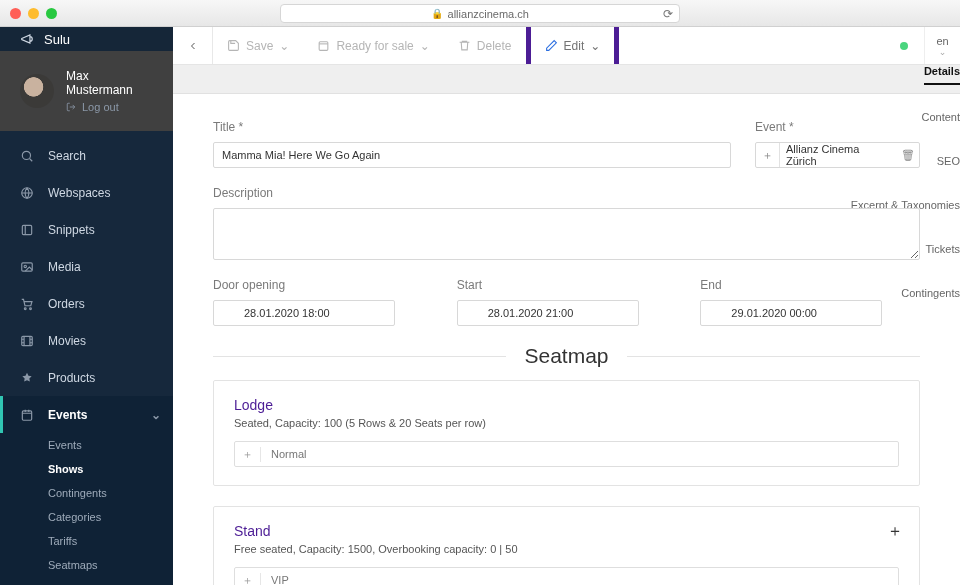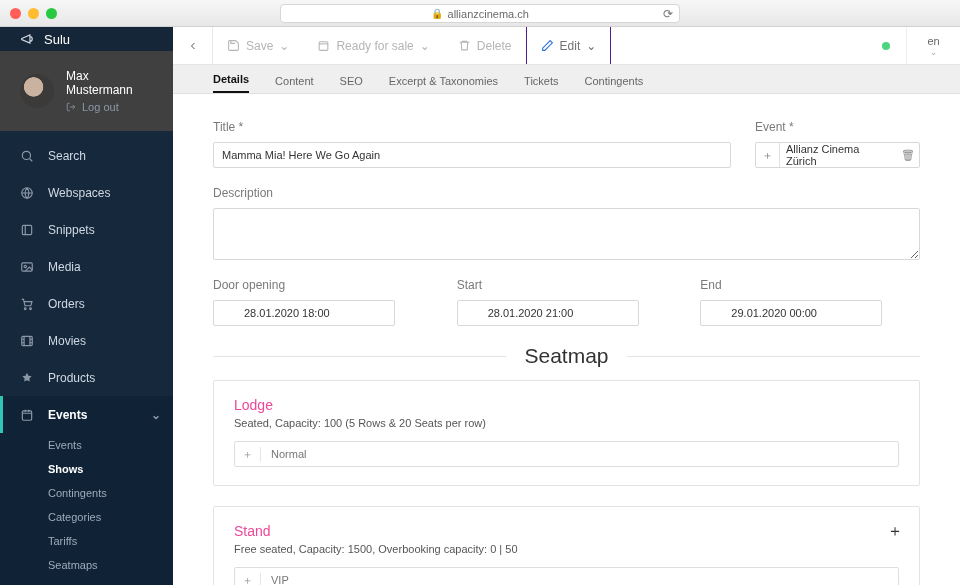--- a/index.html
+++ b/index.html
@@ -28,28 +28,28 @@
   .nav-item.active { background: #0f2236; color:#fff; font-weight:600;}
   .nav-item.active::before { content:""; position:absolute; left:0; top:0; bottom:0; width:3px; background:#31c6b3; }
   .nav-item .chev { margin-left:auto; margin-right:12px; color:#8b98a8; }
   .subnav { background:#0f2236; padding: 0 0 8px 0; }
   .sub-item { padding: 6px 0 6px 48px; font-size:11px; color:#9eabba; cursor:pointer; }
   .sub-item.active { color:#fff; font-weight:600; }
   
   .content { flex:1; display:flex; flex-direction:column; background:#fff; }
   .toolbar { height: 38px; border-bottom:1px solid #e5e5e5; display:flex; align-items:center; background:#fff; font-size:12px; color:#9a9a9a; }
   .tb-back { width:40px; display:flex; align-items:center; justify-content:center; border-right:1px solid #e8e8e8; height:100%; color:#555; cursor:pointer;}
-  .tb-group { display:flex; align-items:center; border-right:1px solid #4c1d95; height:100%; }
+  .tb-group { display:flex; align-items:center; border-right:5px solid #4c1d95; height:100%; }
   .tb-btn { display:flex; align-items:center; padding:0 14px; height:100%; gap:6px; cursor:pointer; color:#b5b5b5; }
   .tb-btn.primary { color:#737373; }
   .tb-btn svg { width:13px; height:13px; }
   .tb-right { margin-left:auto; display:flex; align-items:center; height:100%; }
   .status-dot { width:8px; height:8px; border-radius:50%; background:#4ad57e; margin:0 16px; }
-  .lang { border-left:1px solid #eee; height:100%; width:54px; display:flex; flex-direction:column; align-items:center; justify-content:center; color:#666; font-size:11px; }
-  .tabs { height:29px; background:#efefef; border-bottom:1px solid #e1e1e1; display:flex; align-items:flex-end; padding-left:40px; gap:26px; font-size:11px; color:#666; }
+  .lang { border-left:1px solid #eee; height:100%; width:36px; display:flex; flex-direction:column; align-items:center; justify-content:center; color:#666; font-size:11px; }
+  .tabs { height:29px; background:#efefef; border-bottom:1px solid #e1e1e1; display:flex; align-items:flex-end; padding-left:40px; gap:26px; font-size:11px; color:#666;flex-direction:column; }
   .tab { padding-bottom:6px; cursor:pointer; }
   .tab.active { color:#111; font-weight:600; border-bottom:2px solid #111; }
   .form-area { flex:1; overflow:auto; padding: 26px 40px 40px 40px; }
   .row { display:flex; gap:24px; margin-bottom:18px; }
   .field { display:flex; flex-direction:column; }
   .field.grow { flex:1; }
   .flabel { color:#7a7a7a; font-size:12px; margin-bottom:8px; }
   .input { height:26px; border:1px solid #d8d8d8; border-radius:2px; padding:0 8px; font-size:11px; color:#333; background:#fff; }
   .input.with-icon { padding-left:30px; position:relative; }
   .input-wrap { position:relative; }
@@ -58,21 +58,21 @@
   .event-sel .plus { width:24px; border-right:1px solid #e2e2e2; display:flex; align-items:center; justify-content:center; color:#888; height:100%; cursor:pointer;}
   .event-sel .val { flex:1; padding:0 6px; }
   .event-sel .trash { width:22px; color:#888; display:flex; align-items:center; justify-content:center; cursor:pointer;}
   textarea.input { height:52px; resize:both; padding:6px; }
   .three { display:flex; gap:24px; }
   .three .field { flex:1; }
   .seatmap-hdr { display:flex; align-items:center; margin:18px 0 12px 0; color:#333; }
   .seatmap-hdr .line { flex:1; height:1px; background:#e3e3e3; }
   .seatmap-hdr .title { padding:0 18px; font-size:21px; }
   .card { border:1px solid #e3e3e3; border-radius:2px; padding:16px 20px 18px 20px; margin-bottom:20px; position:relative; }
-  .card-title { font-size:14px; color:#ec4899; margin-bottom:4px; font-weight:500;}
+  .card-title { font-size:14px; color:#4c1d95; margin-bottom:4px; font-weight:500;}
   .card-sub { font-size:11px; color:#555; margin-bottom:12px; }
   .chip { display:flex; border:1px solid #dedede; border-radius:2px; height:26px; align-items:center; font-size:11px; color:#777; }
   .chip .plus { width:26px; border-right:1px solid #e6e6e6; display:flex; align-items:center; justify-content:center; color:#9a9a9a; cursor:pointer;}
   .chip .txt { padding:0 10px; }
   .card .add { position:absolute; top:14px; right:16px; color:#333; font-size:16px; cursor:pointer;}
 </style>
 </head>
 <body>
 
 <div class="mac-chrome">

